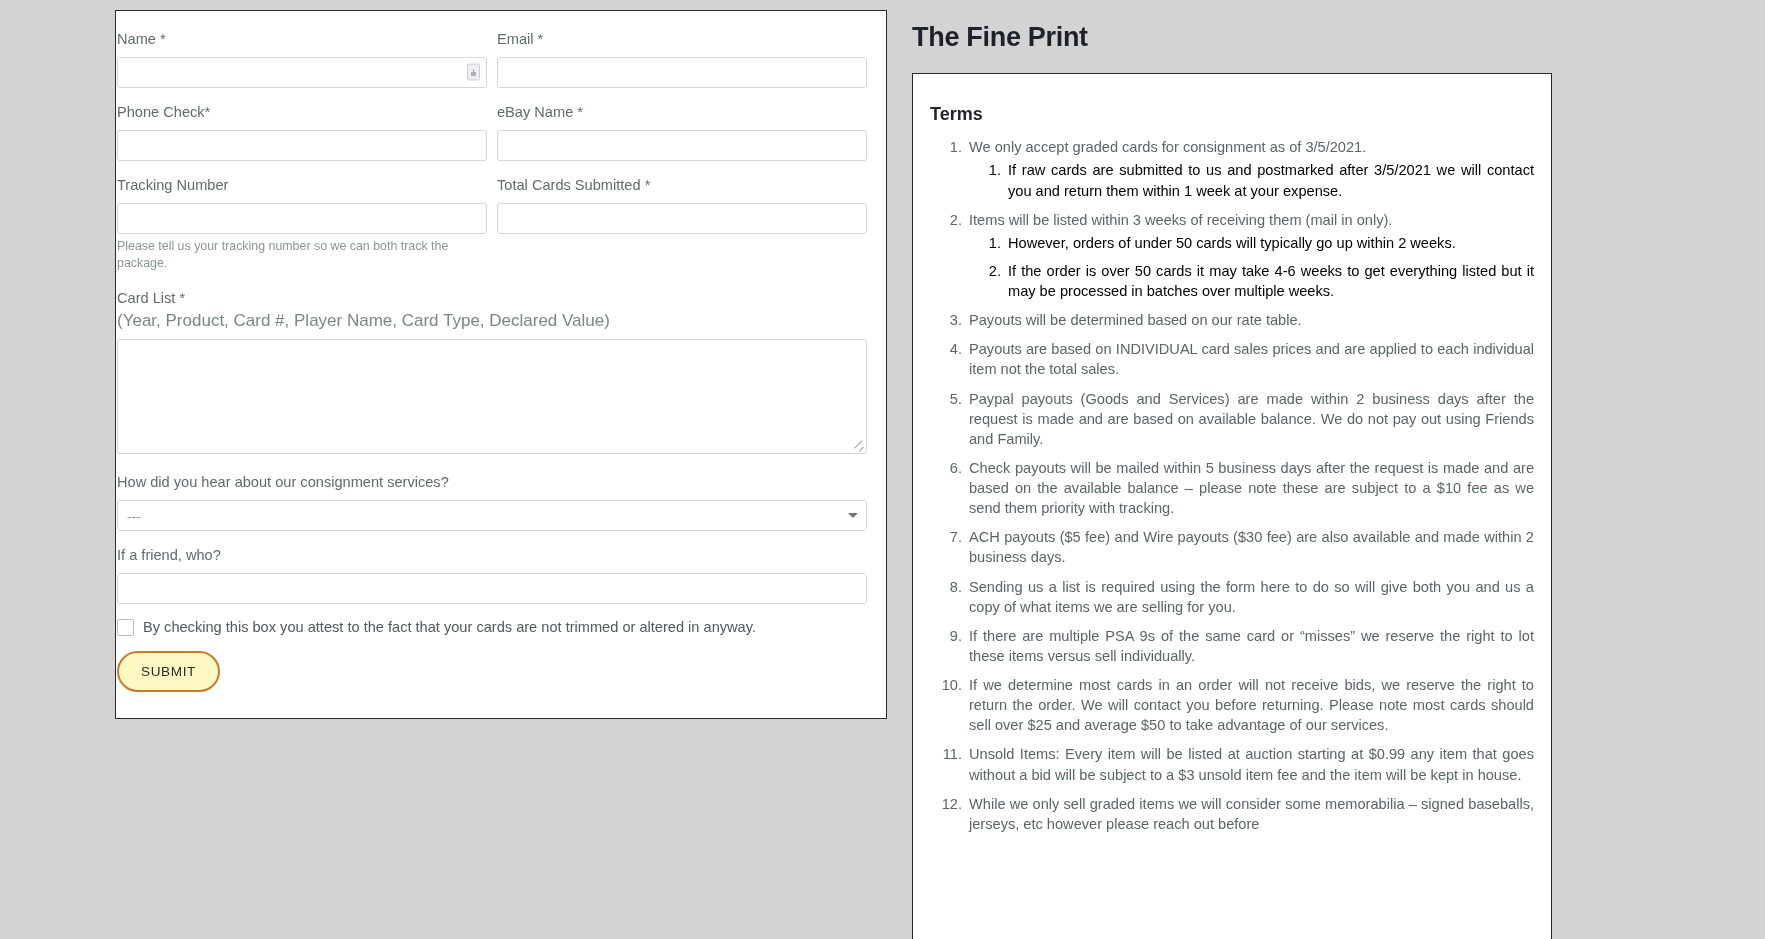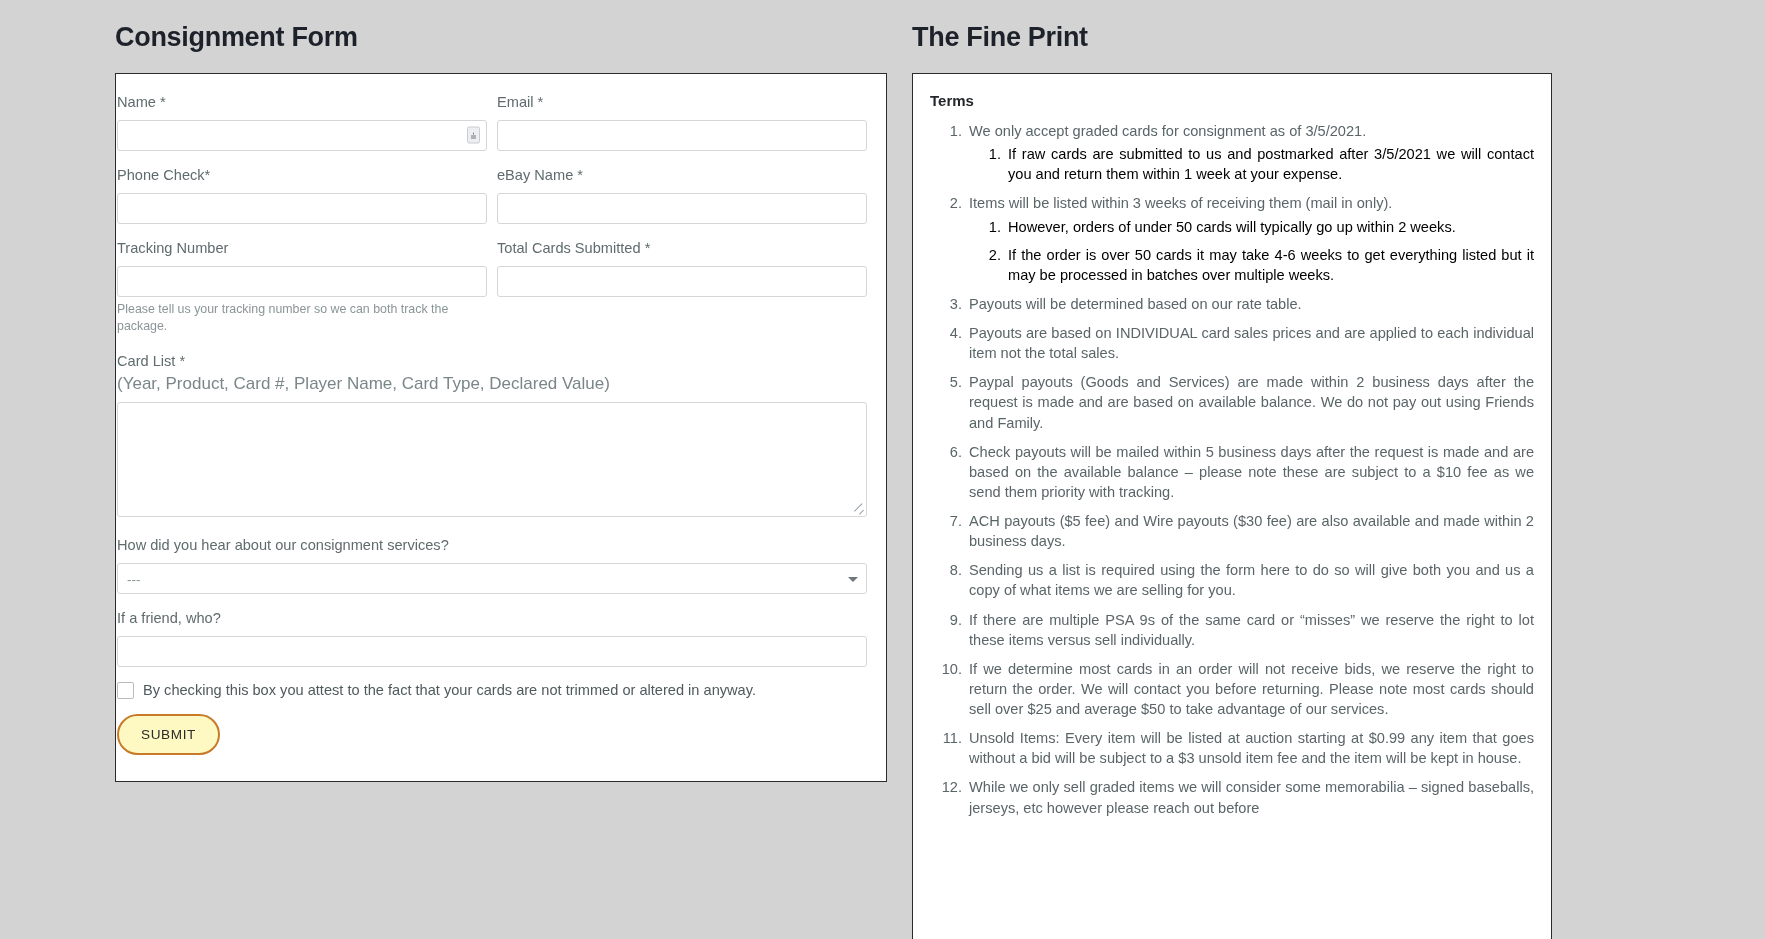--- a/index.html
+++ b/index.html
@@ -227,24 +227,24 @@
   .terms-card {
     background: #ffffff;
     border: 1px solid #2b2b2b;
     margin-top: 10px;
     padding: 16px 17px 6px 17px;
     width: 640px;
     height: 882px;
     overflow: hidden;
   }
   .terms-heading {
-    font-size: 15px;
+    font-size: 18px;
     font-weight: bold;
     color: #22272b;
-    margin: 0 0 10px 0;
+    margin: 12px 0 10px 0;
     line-height: 1.4;
   }
   ol.terms {
     margin: 0;
     padding-left: 36px;
     list-style-type: decimal;
   }
   ol.terms > li {
     font-size: 14.6px;
     color: #5a6568;
@@ -266,21 +266,20 @@
     margin-bottom: 8px;
     padding-left: 3px;
   }
 </style>
 </head>
 <body>
 
 <div class="page">
 
   <div class="left-col">
-    <h1 class="section-title">Consignment Form</h1>
 
     <div class="form-card">
 
       
       <div class="row2">
         <div class="col">
           <label class="field-label">Name *</label>
           <div class="input-wrap">
             <input class="text-input" type="text" value="" style="">
             <span class="name-badge">

